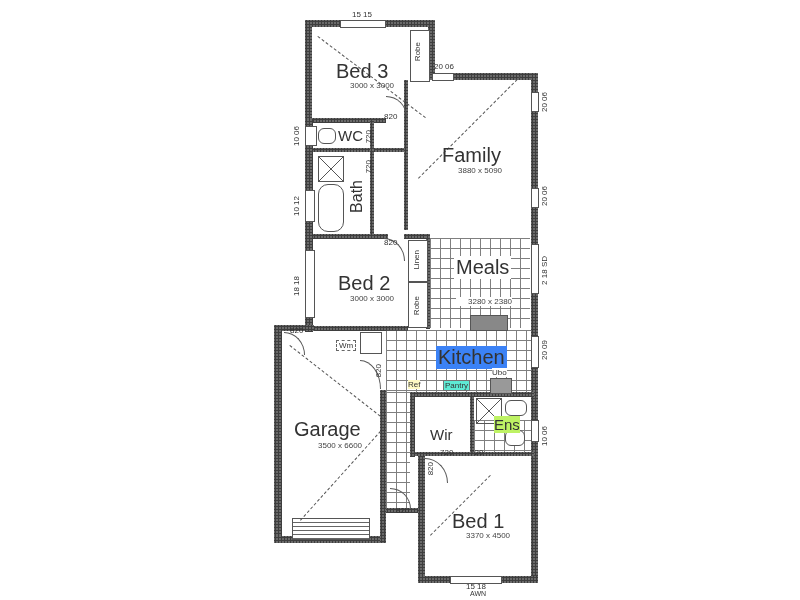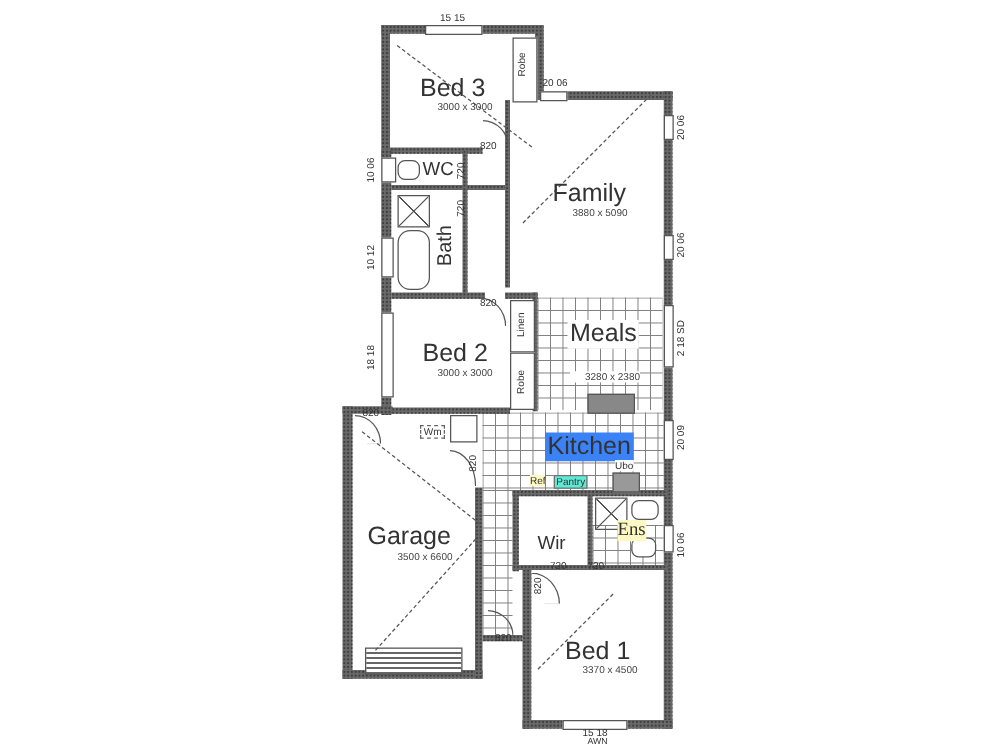--- a/index.html
+++ b/index.html
@@ -120,30 +120,30 @@
 
   <span class="room-name" style="left:454px;top:256px;background:#fff;padding:0 2px;">Meals</span>
   <span class="room-dim" style="left:456px;top:277px;background:#fff;margin-top:20px;">3280 x 2380</span>
 
   <span class="room-name" style="left:436px;top:346px;background:#3b82f6;padding:0 2px;">Kitchen</span>
 
   <span class="room-name" style="left:294px;top:418px;">Garage</span>
   <span class="room-dim" style="left:306px;top:441px;">3500 x 6600</span>
 
   <span class="room-name" style="left:430px;top:426px;font-size:15px;">Wir</span>
-  <span class="room-name" style="left:494px;top:416px;font-size:15px;background:#fef9c3;font-family:Liberation Serif, serif;">Ens</span>
+  <span class="room-name" style="left:494px;top:416px;font-size:15px;background:#bef264;">Ens</span>
 
   <span class="room-name" style="left:452px;top:510px;">Bed 1</span>
   <span class="room-dim" style="left:454px;top:531px;">3370 x 4500</span>
 
   <span class="small vtext" style="left:413px;top:42px;">Robe</span>
   <span class="small vtext" style="left:412px;top:250px;">Linen</span>
   <span class="small vtext" style="left:412px;top:296px;">Robe</span>
   <span class="small" style="left:336px;top:340px;border:1px dashed #666;padding:0 2px;">Wm</span>
-  <span class="small" style="left:424px;top:380px;background:#fef9c3;">Ref</span>
+  <span class="small" style="left:408px;top:380px;background:#fef9c3;">Ref</span>
   <span class="small" style="left:443px;top:380px;background:#5eead4;border:1px solid #737373;padding:0 1px;">Pantry</span>
   <span class="small" style="left:492px;top:368px;background:#fff;">Ubo</span>
   <span class="small" style="left:470px;top:590px;font-size:7px;">AWN</span>
 
   <span class="small" style="left:352px;top:10px;">15 15</span>
   <span class="small" style="left:434px;top:62px;">20 06</span>
   <span class="small vtext" style="left:540px;top:92px;">20 06</span>
   <span class="small vtext" style="left:540px;top:186px;">20 06</span>
   <span class="small vtext" style="left:540px;top:256px;">2 18 SD</span>
   <span class="small vtext" style="left:540px;top:340px;">20 09</span>

